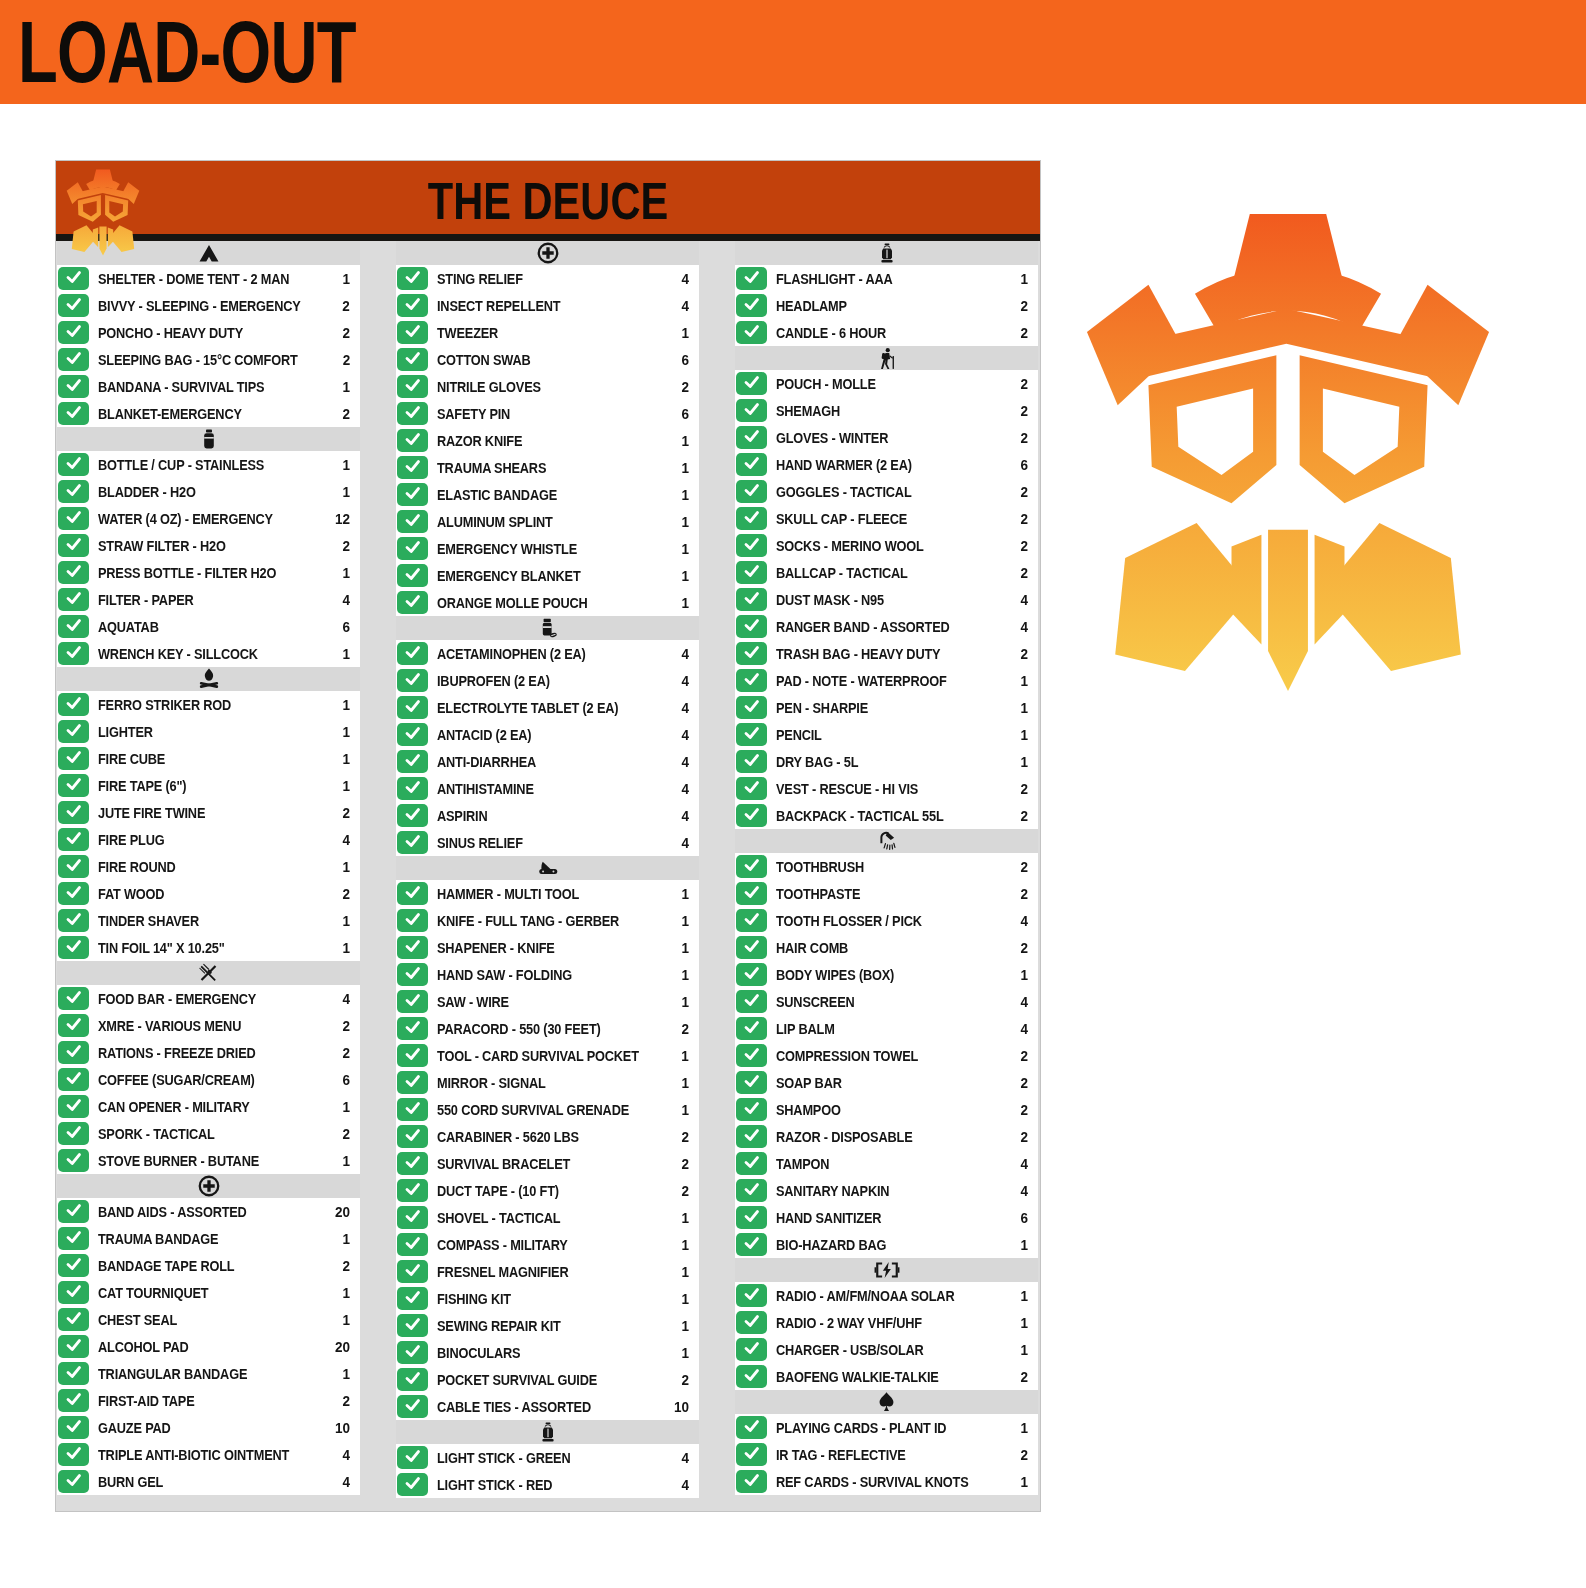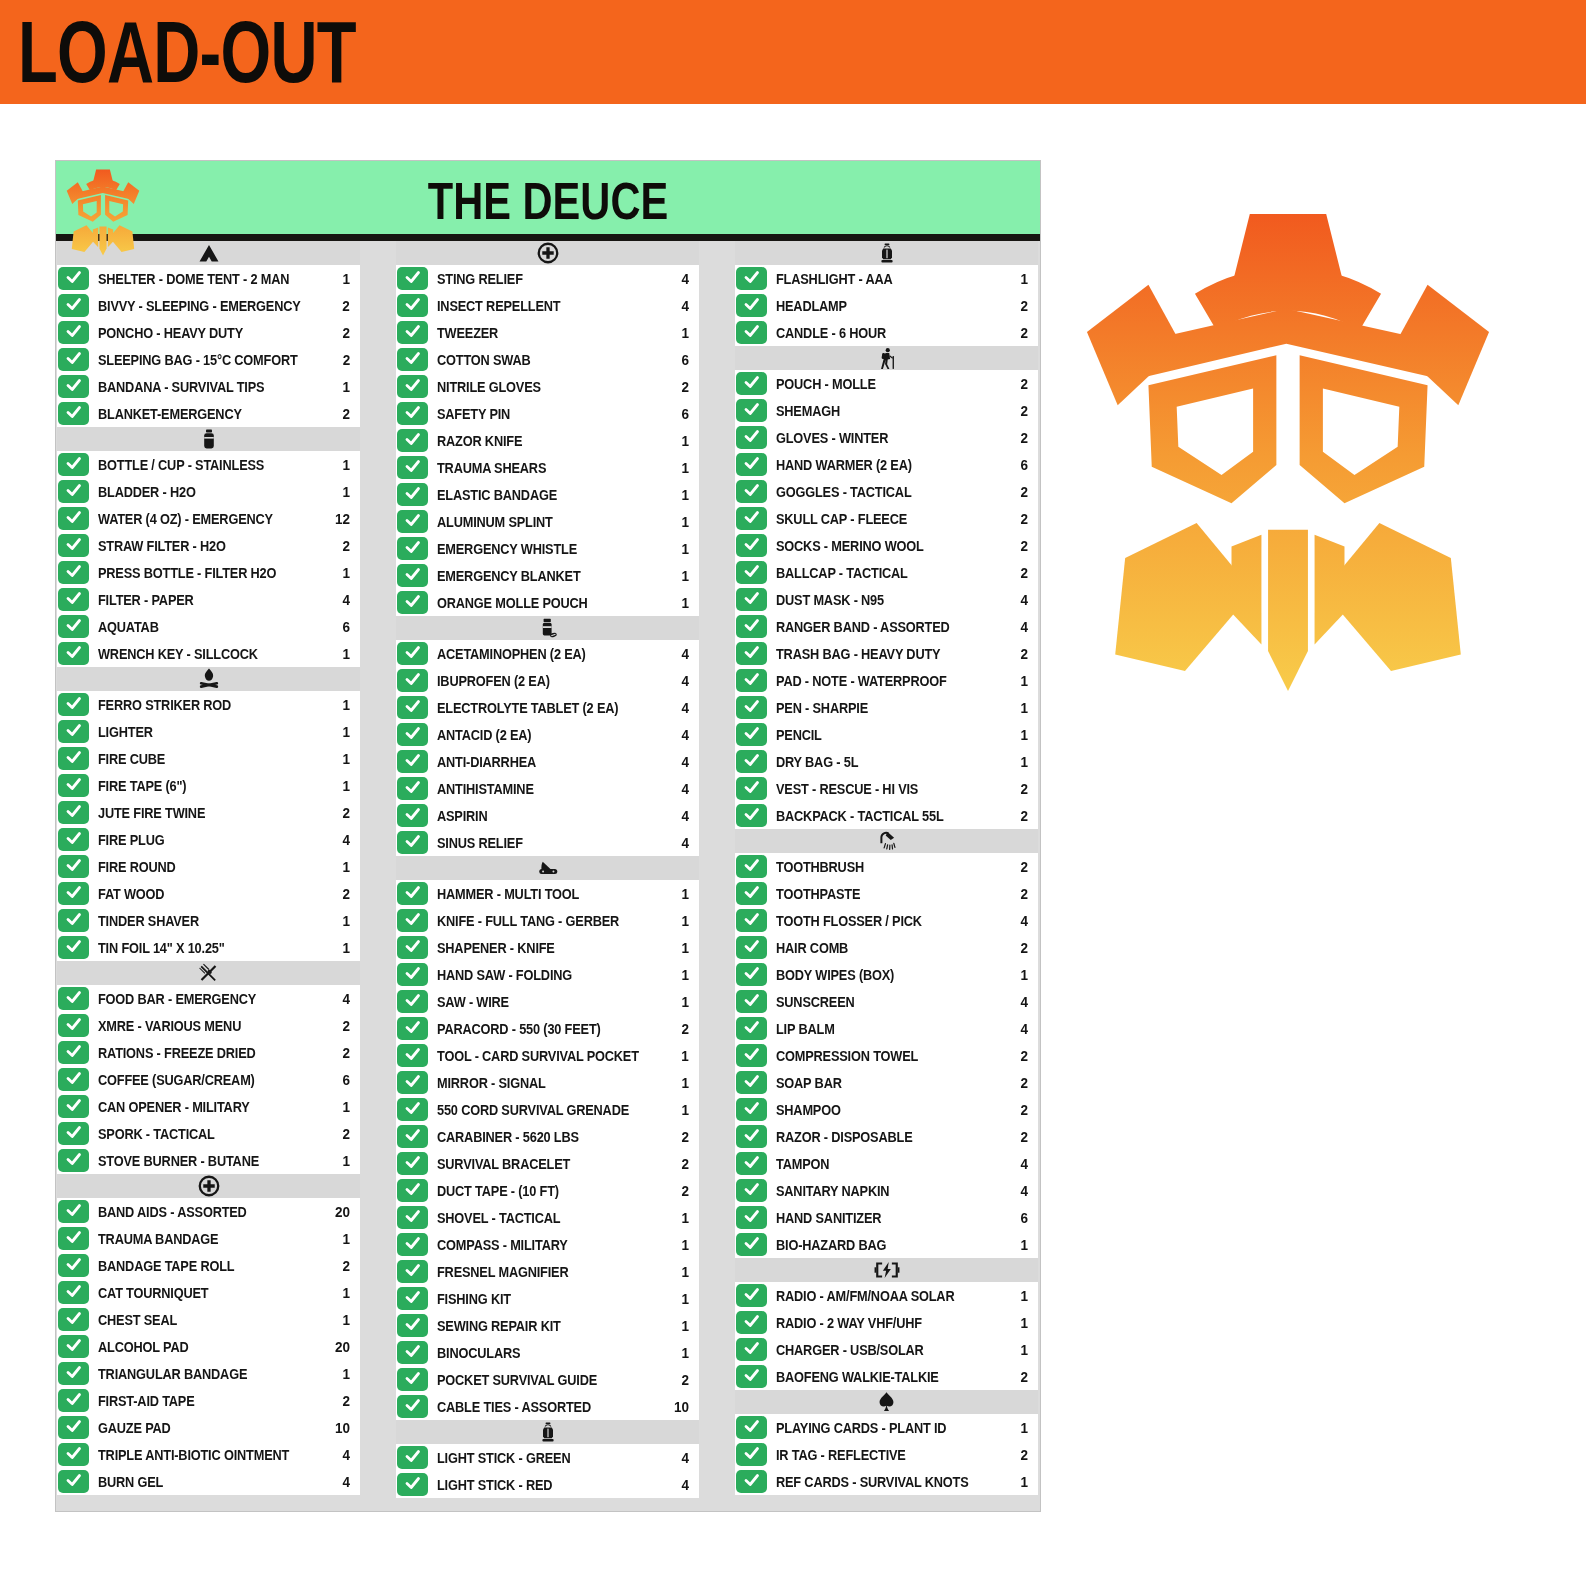--- a/index.html
+++ b/index.html
@@ -9,21 +9,21 @@
   .banner { position:absolute; left:0; top:0; width:1586px; height:104px; background:#F4651C;text-decoration:underline; }
   .banner-title {
     position:absolute; left:18px; top:2px; height:100px; line-height:100px;
     font-size:88px; font-weight:700; color:#0e0c09; letter-spacing:-1px;
     transform:scaleX(.74); transform-origin:left center; white-space:nowrap;
   }
 
   
   .panel { position:absolute; left:55px; top:160px; width:986px; height:1352px;
            background:#DCDCDC; border:1px solid #c3c3c3; overflow:hidden; }
-  .panel-header { position:relative; height:80px; background:#86efac; border-bottom:7px solid #171512; }
+  .panel-header { position:relative; height:80px; background:#c2410c; border-bottom:7px solid #171512; }
   .panel-title {
     position:absolute; left:0; right:0; top:0; height:80px; line-height:80px; text-align:center;
     font-size:52px; font-weight:700; color:#0e0c09; transform:scaleX(.8); transform-origin:center;
     white-space:nowrap;
   }
   .header-logo { position:absolute; left:8px; top:7px; width:78px; height:90px; z-index:3; }
   .header-logo svg { width:100%; height:100%; }
 
   .panel-body { display:flex; gap:36px; padding:0 1px; height:1265px; overflow:hidden; }
   .col { width:303px; display:flex; flex-direction:column; }

